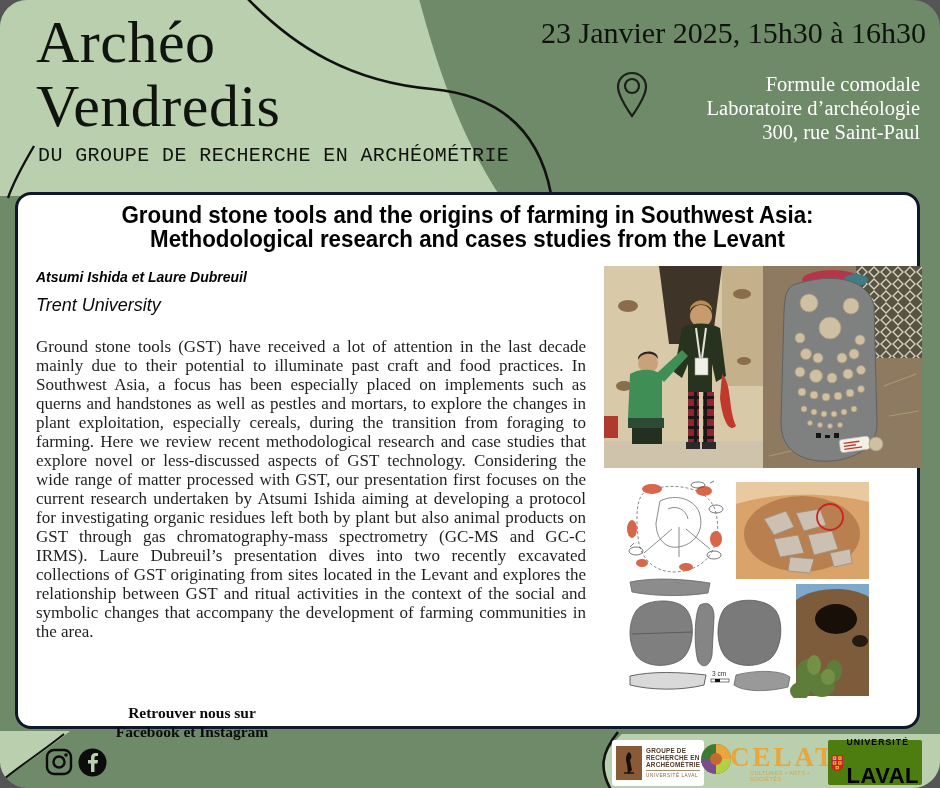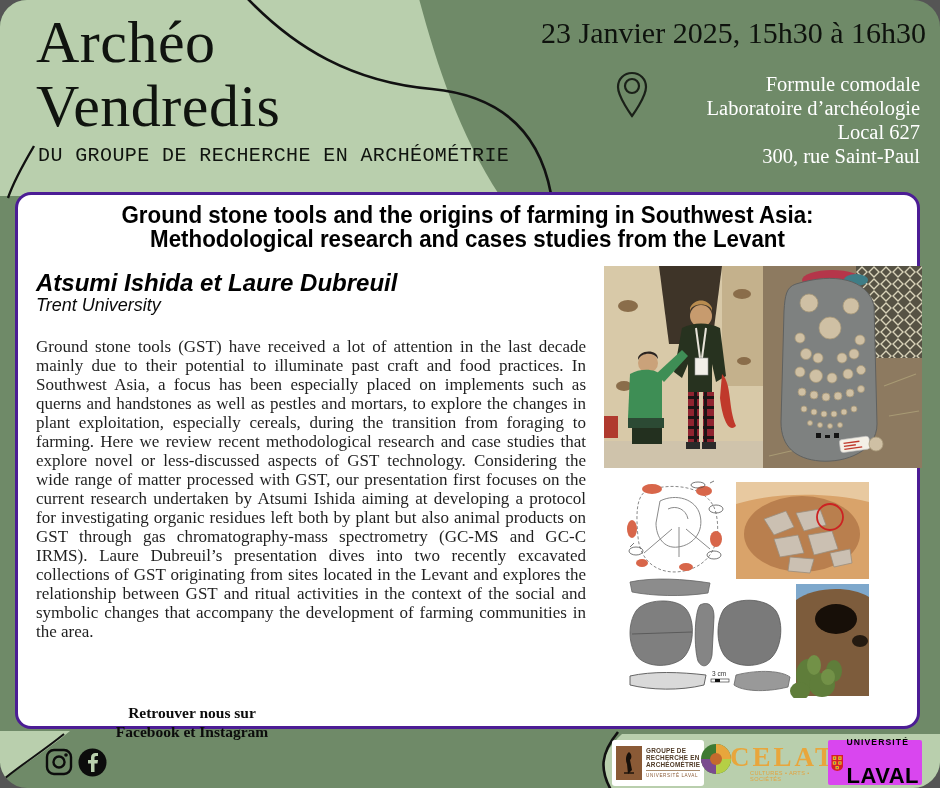--- a/index.html
+++ b/index.html
@@ -10,27 +10,27 @@
 
   
   .brand-title{left:36px;top:10px;font-size:60px;line-height:64px;letter-spacing:0.5px;color:#10140f;}
   .brand-subtitle{left:38px;top:144px;font-family:Liberation Mono, monospace;font-size:20px;
                   letter-spacing:0.4px;color:#10140f;}
   .event-datetime{right:14px;top:16px;font-size:30px;color:#0e120d;}
   .pin-wrap{left:614px;top:70px;}
   .event-location{right:20px;top:72px;text-align:right;font-size:20.5px;line-height:24px;color:#ffffff;}
 
   
-  .card{left:15px;top:192px;width:905px;height:537px;background:#ffffff;border:3px solid #4c1d95;
+  .card{left:15px;top:192px;width:905px;height:537px;background:#ffffff;border:3px solid #0f172a;
         border-radius:16px;box-sizing:border-box;}
   .talk-title{left:0;right:0;top:8px;text-align:center;font-family:"Liberation Sans", sans-serif;
               font-weight:bold;font-size:23px;line-height:24px;color:#000;}
   .talk-title .tline{transform:scaleX(0.97);transform-origin:center;}
   .speakers{left:18px;top:74px;font-family:"Liberation Sans", sans-serif;font-weight:bold;
-            font-style:italic;font-size:24px;color:#000;}
+            font-style:italic;font-size:14px;color:#000;}
   .speaker-roles{left:18px;top:100px;font-family:"Liberation Sans", sans-serif;font-style:italic;
                  font-size:18px;line-height:21px;color:#0a0a0a;}
   .abstract{left:18px;top:142px;width:550px;font-size:17px;line-height:19px;text-align:justify;
             color:#1f1f1f;}
   .photo1{left:586px;top:71px;width:318px;height:202px;}
   .collage{left:606px;top:284px;width:249px;height:219px;}
 
   
   .social-text{left:112px;top:704px;width:160px;text-align:center;font-weight:bold;font-size:15.5px;
                line-height:18.5px;color:#0c0c0c;}
@@ -43,21 +43,21 @@
   .gra-text{font-family:"Liberation Sans", sans-serif;color:#4f3a26;font-size:6.4px;
             font-weight:bold;line-height:7.2px;letter-spacing:0.2px;}
   .gra-sub{margin-top:2px;padding-top:1px;border-top:0.5px solid #a98d6f;color:#8a5a36;
            font-size:4.6px;font-weight:normal;letter-spacing:0.6px;}
   .logo-celat{left:700px;top:740px;width:122px;height:44px;}
   .celat-name{position:absolute;left:30px;top:2px;font-size:27px;font-weight:bold;color:#e8a63c;
               letter-spacing:3px;}
   .celat-sub{position:absolute;left:50px;top:30px;font-family:"Liberation Sans", sans-serif;
              font-size:5.6px;color:#e2a340;letter-spacing:0.4px;}
   .celat-globe{position:absolute;left:0;top:3px;}
-  .logo-ulaval{left:828px;top:740px;width:94px;height:45px;background:#d946ef;border-radius:2px;
+  .logo-ulaval{left:828px;top:740px;width:94px;height:45px;background:#4d7c0f;border-radius:2px;
                display:flex;align-items:center;gap:3px;padding:0 3px;box-sizing:border-box;}
   .ul-text{font-family:"Liberation Sans", sans-serif;color:#000;line-height:1;}
   .ul-line1{font-size:8.6px;letter-spacing:1.1px;font-weight:bold;}
   .ul-line2{font-size:22px;font-weight:bold;letter-spacing:0.5px;margin-top:18px;}
 </style>
 </head>
 <body>
 
 <div class="poster">
 
@@ -82,21 +82,20 @@
 
   <div class="abs pin-wrap">
     <svg width="36" height="50" viewBox="0 0 36 50">
       <path d="M18,3 C10,3 4,9 4,17 C4,27 18,46 18,46 C18,46 32,27 32,17 C32,9 26,3 18,3 Z" fill="none" stroke="#1a2018" stroke-width="2.2"></path>
       <circle cx="18" cy="16" r="7" fill="none" stroke="#1a2018" stroke-width="2.2"></circle>
     </svg>
   </div>
   <div class="abs event-location">
     <div>Formule comodale</div>
     <div>Laboratoire d’archéologie</div>
-    <div>Local 627</div>
     <div>300, rue Saint-Paul</div>
   </div>
 
   <div class="abs card">
     <div class="abs talk-title">
       <div class="tline">Ground stone tools and the origins of farming in Southwest Asia:</div>
       <div class="tline">Methodological research and cases studies from the Levant</div>
     </div>
 
     <div class="abs speakers">Atsumi Ishida et Laure Dubreuil</div>

